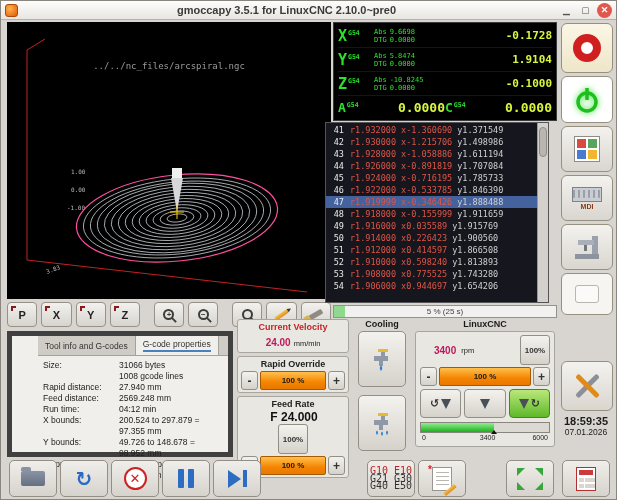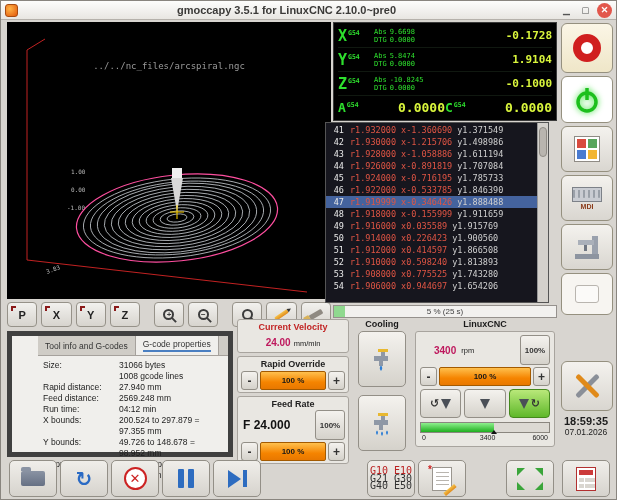--- a/index.html
+++ b/index.html
@@ -102,21 +102,21 @@
 .big { font-size:10px; font-weight:bold; color:#be185d; }
 .unit { font-size:7.5px; margin-left:3px; color:#222; }
 .sec-title { font-size:9px; font-weight:bold; text-align:center; color:#222; }
 .or-row { display:flex; gap:2px; align-items:center; margin-top:2px; }
 .sbtn { width:17px; height:19px; font-size:12px; font-weight:bold; color:#333;
   background:linear-gradient(#f4f2ee,#d5d2cb); border:1px solid #938f87; border-radius:3px;
   display:flex; align-items:center; justify-content:center; }
 .obar { flex:1; height:19px; border:1px solid #a35a00; border-radius:2px;
   background:linear-gradient(#ffc04d,#f58400 60%,#e87800);
   display:flex; align-items:center; justify-content:center; font-size:8px; font-weight:bold; color:#181818; }
-.feed-row { display:flex; align-items:center; justify-content:space-between; margin-top:1px; }
+.feed-row { display:flex; align-items:center; justify-content:space-between; margin-top:1px;flex-direction:column; }
 .fval { font-size:12px; font-weight:bold; color:#111; margin-left:2px; }
 .pctbtn { width:30px; height:30px; font-size:8px; font-weight:bold; color:#333;
   background:linear-gradient(#f4f2ee,#d5d2cb); border:1px solid #938f87; border-radius:3px;
   display:flex; align-items:center; justify-content:center; }
 
 
 .cool { position:absolute; left:352px; top:318px; width:58px; height:138px; text-align:center; }
 .cool-title, .spin-title { font-size:9px; font-weight:bold; color:#1a1a1a; margin-bottom:2px; }
 .coolbtn { width:48px; height:56px; margin:0 auto 8px auto;
   background:linear-gradient(#f4f2ee,#d5d2cb); border:1px solid #938f87; border-radius:5px;

